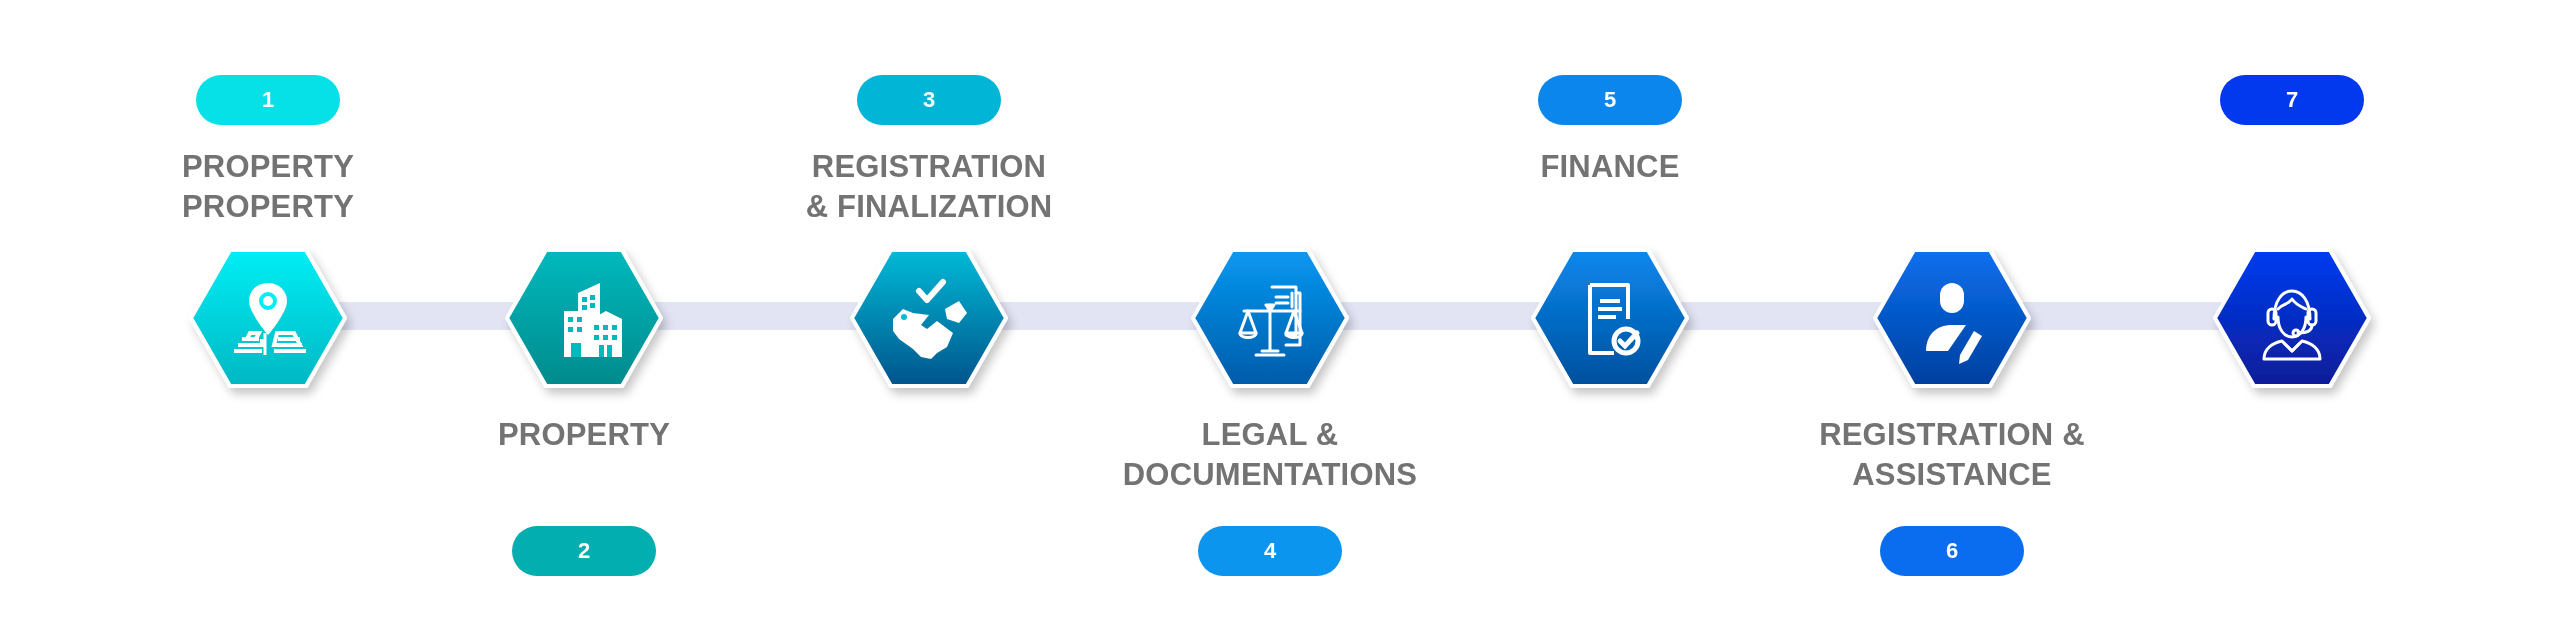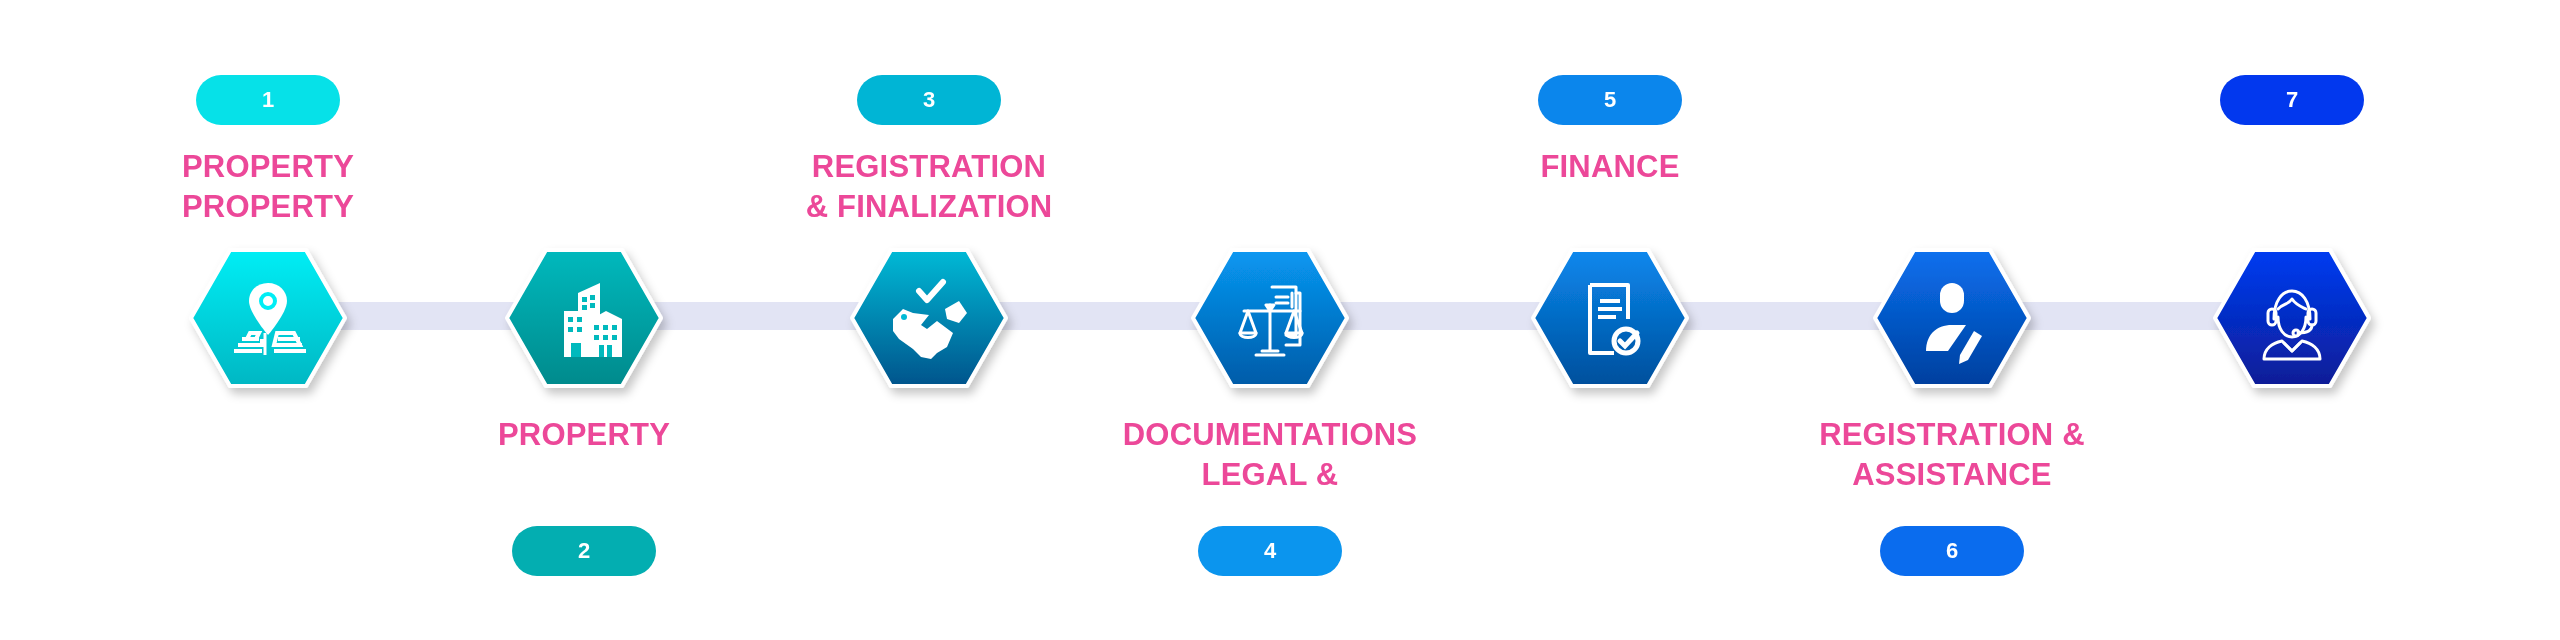--- a/index.html
+++ b/index.html
@@ -6,21 +6,21 @@
   body { width:2560px; height:640px; position:relative; overflow:hidden;
          font-family:"Liberation Sans", "DejaVu Sans", sans-serif; }
   .connector { position:absolute; left:300px; top:302px; width:1960px; height:28px;
                background:#e2e4f4; }
   .step { position:absolute; top:0; width:340px; height:640px; }
   .pill { position:absolute; left:98px; width:144px; height:50px; border-radius:25px;
           color:#ffffff; font-weight:bold; font-size:22px; display:flex;
           align-items:center; justify-content:center; }
   .pill.top { top:75px; }
   .pill.bottom { top:526px; }
-  .label { position:absolute; left:0; width:340px; text-align:center; color:#ec4899;
+  .label { position:absolute; left:0; width:340px; text-align:center; color:#737373;
            font-weight:bold; font-size:31px; line-height:40px; letter-spacing:0.2px; }
   .label.top { top:147px; }
   .label.bottom { top:415px; }
   .label span { display:block; }
   .hex { position:absolute; left:90px; top:247px; width:160px; height:142px; }
   .hex svg { width:160px; height:142px; overflow:visible; display:block; }
 </style>
 </head>
 <body>
 
@@ -122,22 +122,22 @@
     <path d="M44 72l10-10 10 4 16 2 -8 10 6 4 10-8 16 12-6 14-10 6-6 6-10-2-8-8-14-10-6-8z" fill="#fff"></path>
     <path d="M96 62l14-8 8 12-8 10-12-4z" fill="#fff"></path>
     <circle cx="55" cy="70" r="3" fill="currentColor"></circle>
           </g>
     </svg>
       </div>
     </div>
   <div class="step" style="left:1100px">
       <div class="pill bottom" style="background: rgb(11, 149, 238);">4</div>
       <div class="label bottom">
+        <span>LEGAL &amp;</span>
         <span>DOCUMENTATIONS</span>
-        <span>LEGAL &amp;</span>
       </div>
       <div class="hex">
     <svg viewBox="0 0 160 142" style="color:#0898f2">
       <defs>
         <linearGradient id="g3" x1="0" y1="0" x2="0" y2="1">
           <stop offset="0" stop-color="#0898f2"></stop>
           <stop offset="1" stop-color="#005ba8"></stop>
         </linearGradient>
         <filter id="sh3" x="-20%" y="-20%" width="150%" height="150%">
           <feDropShadow dx="4" dy="6" stdDeviation="5" flood-color="#000" flood-opacity="0.22"></feDropShadow>

